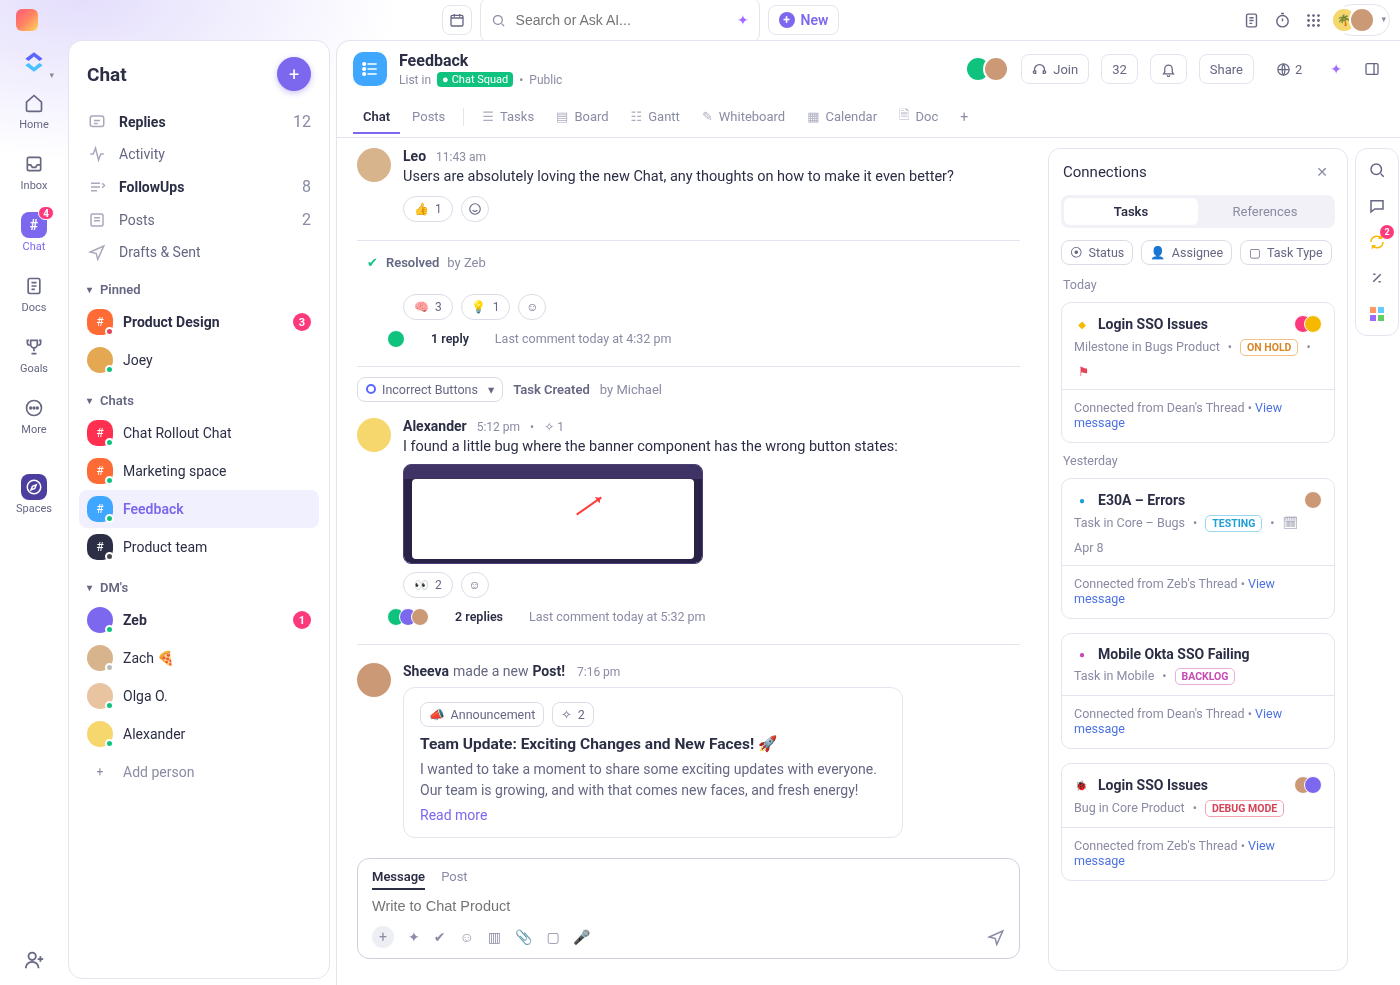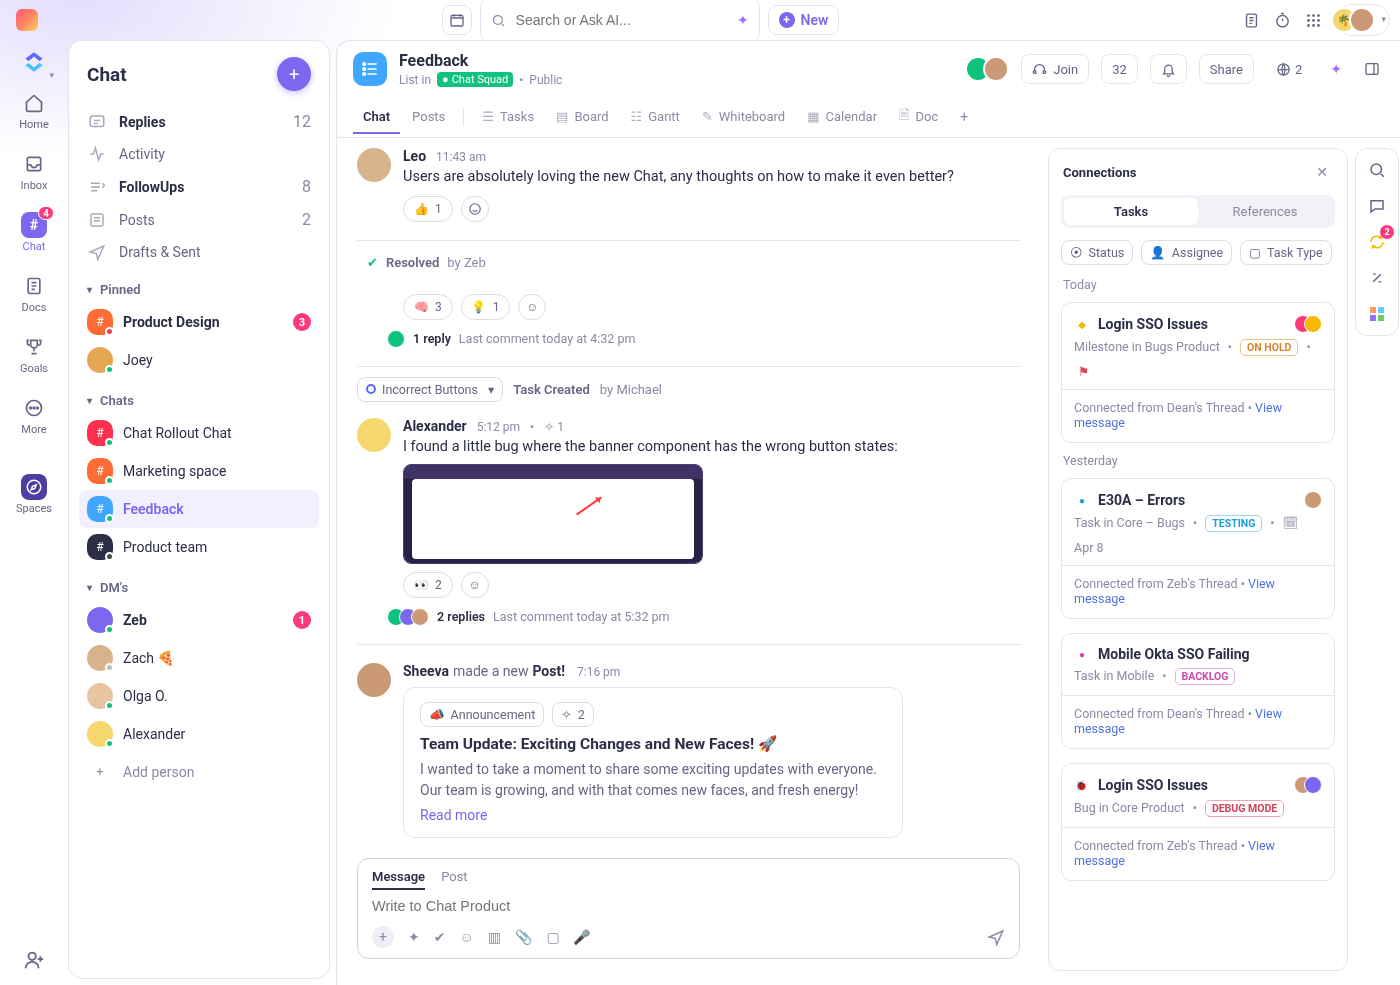--- a/index.html
+++ b/index.html
@@ -93,21 +93,21 @@
 .msg .row{display:flex;gap:12px;}
 .msg .a{width:34px;height:34px;border-radius:50%;background:#ccc;flex-shrink:0;}
 .msg .bd{flex:1;}
 .msg .who{display:flex;align-items:baseline;gap:10px;}
 .msg .who .name{font-weight:700;font-size:14px;}
 .msg .who .time{font-size:12px;color:var(--text-muted);}
 .msg .content{font-size:14.5px;color:var(--text);margin-top:2px;line-height:1.5;}
 .react-row{display:flex;gap:8px;margin-top:8px;margin-left:46px;}
 .react{border:1px solid var(--pill-border);border-radius:16px;height:26px;padding:0 10px;display:flex;align-items:center;gap:6px;font-size:12px;color:var(--text-soft);background:#fff;}
 .react.addr{width:28px;padding:0;justify-content:center;}
-.thread-line{margin-left:36px;margin-top:10px;display:flex;align-items:center;gap:8px;font-size:12.5px;color:var(--text-muted);}
+.thread-line{margin-left:36px;margin-top:10px;display:flex;align-items:center;gap:26px;font-size:12.5px;color:var(--text-muted);}
 .thread-line .avs{display:flex;}
 .thread-line .avs .av{margin-left:-6px;}
 .thread-line .rep{font-weight:600;color:var(--text);}
 .divider{height:1px;background:var(--border);margin:8px 20px;}
 .res-bar{display:flex;align-items:center;gap:8px;padding:6px 30px;font-size:13px;color:var(--text-muted);}
 .res-bar .chk{color:#0fc37e;}
 .res-bar .b{font-weight:600;color:var(--text-soft);}
 .pill{display:inline-flex;align-items:center;gap:6px;border:1px solid var(--pill-border);border-radius:8px;font-size:12.5px;color:var(--text-soft);padding:4px 8px;background:#fff;}
 .task-created{display:flex;align-items:center;gap:10px;padding:2px 20px 6px;font-size:13px;color:var(--text-muted);}
 .task-created .pill .dotb{width:10px;height:10px;border-radius:50%;border:2px solid #5b67ff;background:#fff;}
@@ -129,21 +129,21 @@
 .composer .ctabs .ct{color:var(--text-muted);padding-bottom:4px;}
 .composer .ctabs .ct.active{color:var(--text);font-weight:600;border-bottom:2px solid var(--text);}
 .composer input{width:100%;border:0;outline:0;font-size:14.5px;padding:6px 0;}
 .composer .tools{display:flex;align-items:center;gap:14px;color:var(--text-muted);margin-top:6px;}
 .composer .tools .send{margin-left:auto;}
 .composer .tool-plus{width:22px;height:22px;border-radius:50%;background:#eeeef5;display:flex;align-items:center;justify-content:center;}
 
 
 .conn{width:300px;border:1px solid var(--border);border-radius:12px;margin:10px 6px 14px 8px;display:flex;flex-direction:column;overflow:auto;}
 .conn-head{display:flex;align-items:center;justify-content:space-between;padding:12px 14px;}
-.conn-head .t{font-weight:700;font-size:13px;}
+.conn-head .t{font-weight:400;font-size:15px;}
 .conn-head .x{color:var(--text-muted);font-size:14px;width:22px;height:22px;border-radius:50%;display:flex;align-items:center;justify-content:center;}
 .conn-tabs{display:flex;background:#f1f1f7;border-radius:8px;margin:0 12px;padding:3px;}
 .conn-tabs .ctt{flex:1;text-align:center;padding:6px;font-size:13px;color:var(--text-muted);border-radius:6px;}
 .conn-tabs .ctt.active{background:#fff;color:var(--text);font-weight:600;}
 .conn-filters{display:flex;gap:8px;padding:12px;overflow:auto;}
 .conn-filters .pill{white-space:nowrap;}
 .conn-sec{font-size:12.5px;color:var(--text-muted);padding:0 14px 6px;}
 .conn-card{border:1px solid var(--border);border-radius:10px;margin:4px 12px 10px;padding:12px;font-size:13px;}
 .conn-card .ct-head{display:flex;align-items:center;gap:8px;}
 .conn-card .ct-head .sq{width:16px;height:16px;border-radius:4px;display:flex;align-items:center;justify-content:center;font-size:10px;}

